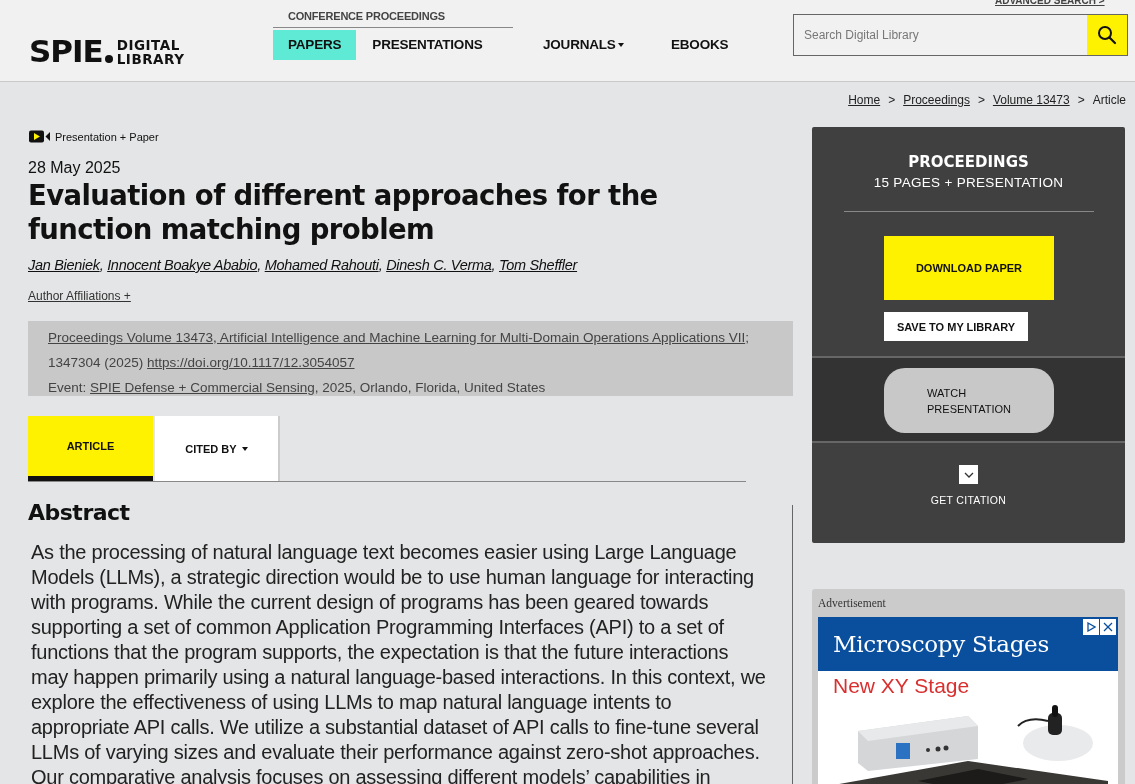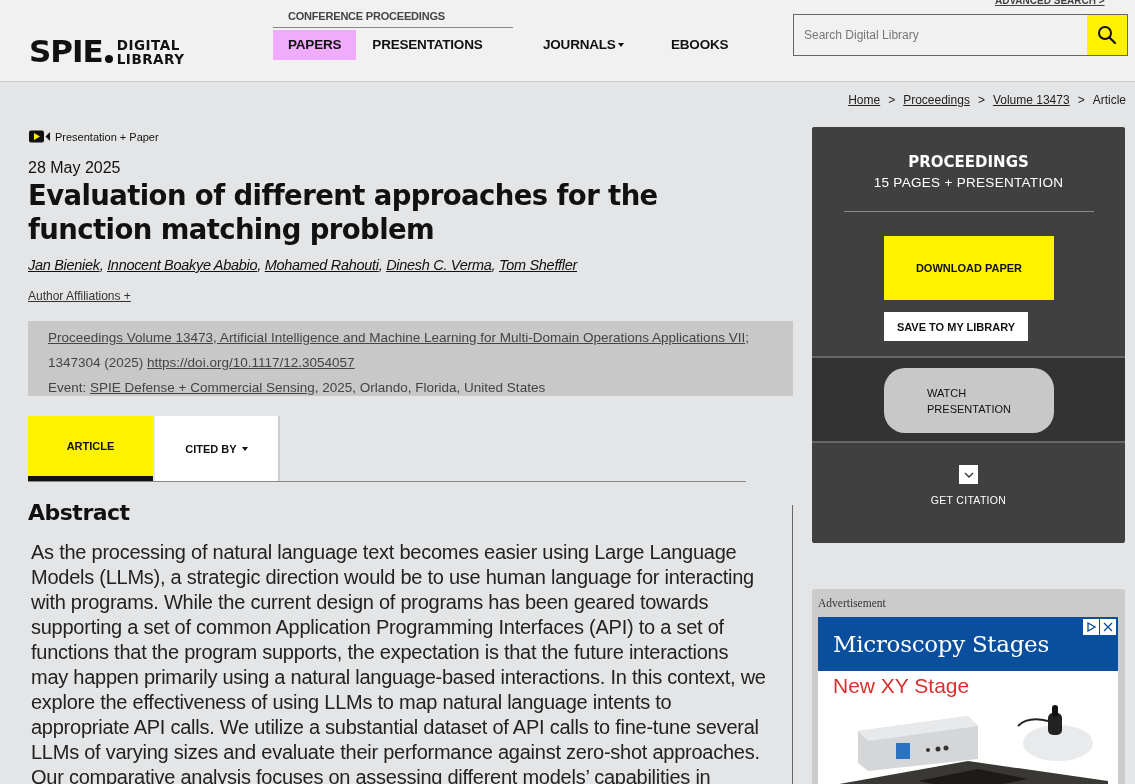--- a/index.html
+++ b/index.html
@@ -10,21 +10,21 @@
   .header { position: absolute; left: 0; top: 0; width: 1135px; height: 82px; background: #f0f1f0; border-bottom: 1px solid #c8c9c8; }
   .logo { position: absolute; left: 29px; top: 20px; display: flex; align-items: flex-end; margin-top: 16px; }
   .logo-spie { font-family: "DejaVu Sans", sans-serif; font-weight: 900; font-size: 31px; letter-spacing: -1px; line-height: 30px; color: #111; }
   .logo-dot { width: 8px; height: 8px; border-radius: 50%; background: #111; margin: 0 4px 3px 2px; }
   .logo-sub { font-family: "DejaVu Sans", sans-serif; font-weight: bold; font-size: 13.5px; line-height: 14px; letter-spacing: 0.5px; color: #111; }
 
   .conf-label { position: absolute; left: 288px; top: 10px; font-size: 11px; font-weight: bold; color: #444; letter-spacing: -0.2px; }
   .conf-line { position: absolute; left: 273px; top: 27px; width: 240px; height: 1px; background: #888; }
   .nav { position: absolute; top: 30px; left: 273px; display: flex; }
   .nav-item { height: 30px; line-height: 30px; font-size: 13.5px; font-weight: bold; color: #111; padding: 0 15px; cursor: pointer; letter-spacing: -0.2px; }
-  .nav-item.active { background: #f0abfc; }
+  .nav-item.active { background: #5eead4; }
   .nav-journals { position: absolute; left: 543px; top: 30px; }
   .nav-ebooks { position: absolute; left: 671px; top: 30px; }
   .caret { display: inline-block; width: 0; height: 0; border-left: 3.5px solid transparent; border-right: 3.5px solid transparent; border-top: 4px solid #111; vertical-align: middle; margin-left: 2px; }
 
   .adv-search { position: absolute; left: 995px; top: -5px; font-size: 10px; font-weight: bold; color: #444; text-decoration: underline; }
   .search-box { position: absolute; left: 793px; top: 14px; width: 295px; height: 42px; border: 1px solid #666; background: #f0f1f0; }
   .search-box input { width: 100%; height: 100%; border: none; background: transparent; padding-left: 10px; font-size: 12px; font-family: "Liberation Sans", sans-serif; color: #333; outline: none; }
   .search-box input::placeholder { color: #777; }
   .search-btn { position: absolute; left: 1087px; top: 14px; width: 41px; height: 42px; background: #fff200; border: 1px solid #666; border-left: none; display: flex; align-items: center; justify-content: center; cursor: pointer; }
 

